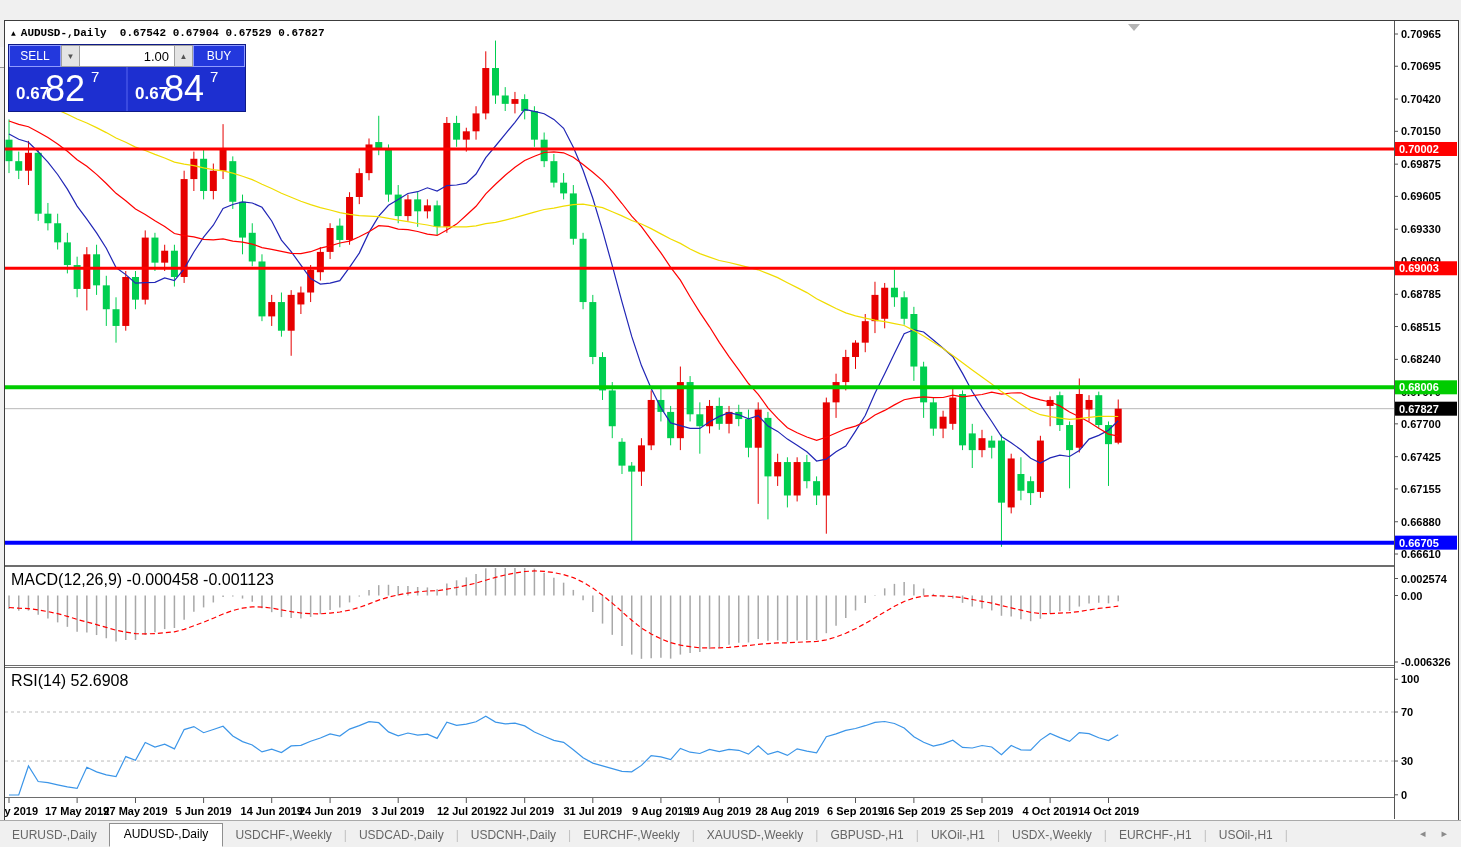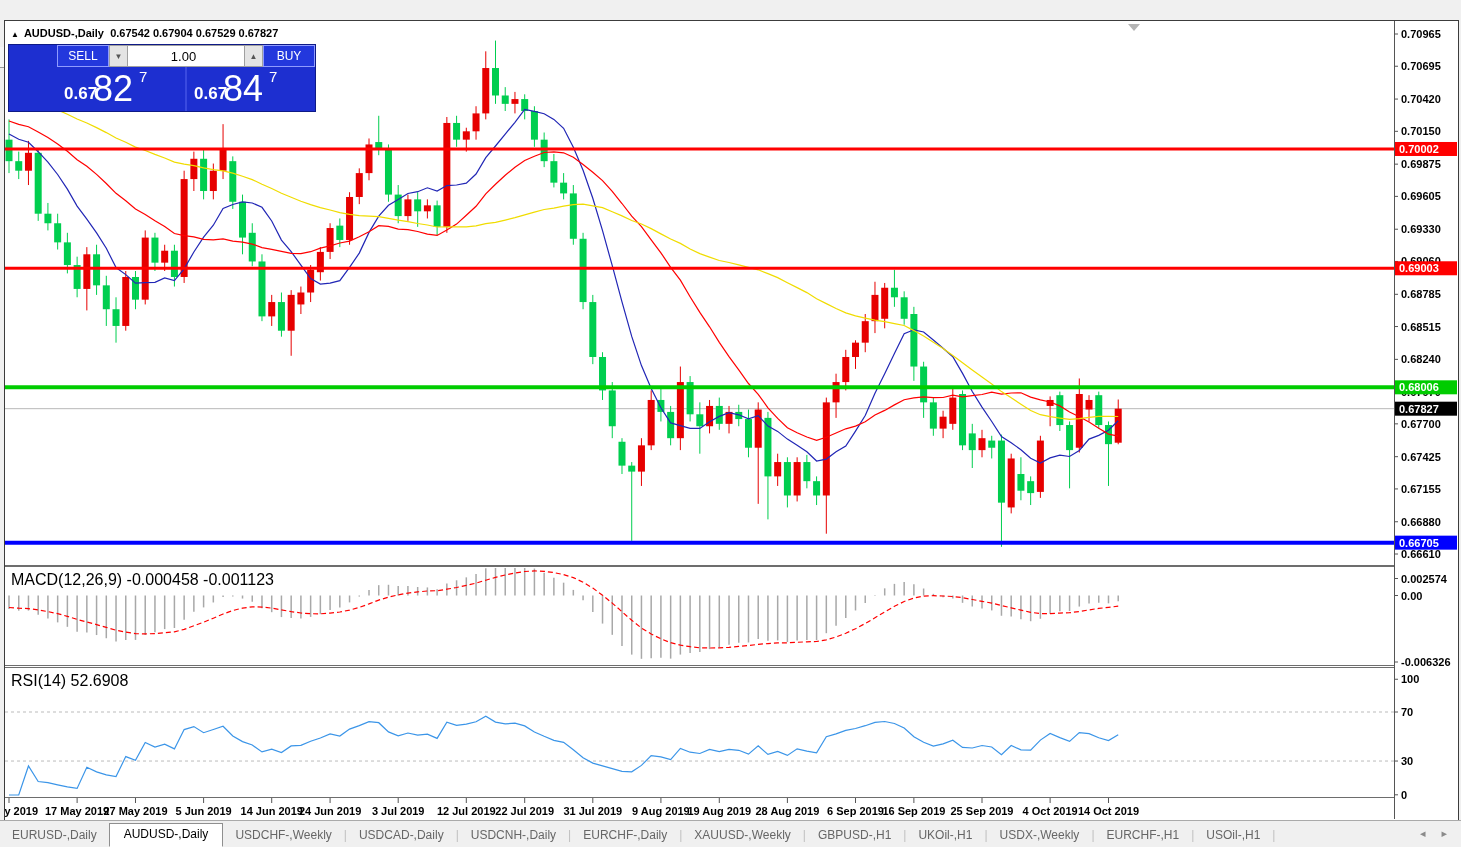--- a/index.html
+++ b/index.html
@@ -7,32 +7,32 @@
   
   #toolbar{position:absolute;left:0;top:0;width:1236px;height:20px;background:#f6f6f6;
     border-bottom:1px solid #9a9a9a;display:flex;align-items:stretch;margin-top:47px;}
   .tfbtn{font-size:11px;color:#333;padding:3px 8px 0 8px;border-right:1px solid #cfcfcf;cursor:default;}
   .tfbtn.active{background:#ffffff;border:1px solid #8a8a8a;padding-top:13px;color:#000;}
   .tf-div{width:1px;background:#bdbdbd;margin-left:4px;}
   
   #frame{position:absolute;left:4px;top:20px;width:1453px;height:800px;background:#fff;border:1px solid #3c3c3c;}
   #chart-svg{position:absolute;left:0;top:0;}
   
-  #title-row{position:absolute;left:6px;top:6px;font-size:11px;font-weight:bold;color:#000;z-index:5;}
+  #title-row{position:absolute;left:6px;top:6px;font-size:11px;font-weight:bold;color:#000;z-index:5;font-family:Liberation Mono, monospace;}
   #title-row .tri{font-size:8px;margin-right:5px;}
   
-  #oneclick{position:absolute;left:4px;top:24px;width:258px;height:66px;background:#1d2fd0;z-index:6;
-    box-shadow:0 0 0 1px #0e1a86;padding-left:48px;}
+  #oneclick{position:absolute;left:4px;top:24px;width:236px;height:66px;background:#1d2fd0;z-index:6;
+    box-shadow:0 0 0 1px #0e1a86;}
   #oc-top{display:flex;height:22px;align-items:stretch;}
   .ocbtn{width:50px;color:#fff;font-size:12px;display:flex;align-items:center;justify-content:center;
     background:#2338dd;border:1px solid #8f9bff;cursor:pointer;}
   .spin{width:17px;background:#e4e4e4;border:1px solid #a0a0a0;color:#555;font-size:8px;
     display:flex;align-items:center;justify-content:center;cursor:pointer;}
   #lot{flex:1;min-width:0;border:1px solid #a0a0a0;border-left:none;border-right:none;
-    font-size:13px;text-align:center;padding:0 5px 0 0;font-family:"Liberation Sans",sans-serif;}
+    font-size:13px;text-align:right;padding:0 5px 0 0;font-family:"Liberation Sans",sans-serif;}
   #oc-prices{display:flex;height:44px;}
   .ocprice{flex:1;color:#fff;position:relative;cursor:pointer;}
   .ocprice .pfx{position:absolute;left:7px;bottom:7px;font-size:17px;font-weight:bold;}
   .ocprice .big{position:absolute;left:36px;top:1px;font-size:36px;}
   .ocprice .sup{position:absolute;left:82px;top:1px;font-size:15px;}
   #oc-gap{width:2px;background:#3a4ae0;}
   
   #tabbar{position:absolute;left:0;top:820px;width:1461px;height:26px;background:#f0f0f0;
     border-top:1px solid #aaa;display:flex;align-items:flex-end;font-size:12px;color:#666;}
   .tab{padding:4px 12px 5px 12px;white-space:nowrap;cursor:pointer;text-align:right;}
@@ -569,21 +569,21 @@
 
 <div id="tabbar">
     <div class="tab">EURUSD-,Daily</div>
     <div class="tab active">AUDUSD-,Daily</div>
     <div class="tab">USDCHF-,Weekly</div>
     <span class="tabsep">|</span>
     <div class="tab">USDCAD-,Daily</div>
     <span class="tabsep">|</span>
     <div class="tab">USDCNH-,Daily</div>
     <span class="tabsep">|</span>
-    <div class="tab">EURCHF-,Daily</div>
+    <div class="tab">EURCHF-,Weekly</div>
     <span class="tabsep">|</span>
     <div class="tab">XAUUSD-,Weekly</div>
     <span class="tabsep">|</span>
     <div class="tab">GBPUSD-,H1</div>
     <span class="tabsep">|</span>
     <div class="tab">UKOil-,H1</div>
     <span class="tabsep">|</span>
     <div class="tab">USDX-,Weekly</div>
     <span class="tabsep">|</span>
     <div class="tab">EURCHF-,H1</div>

